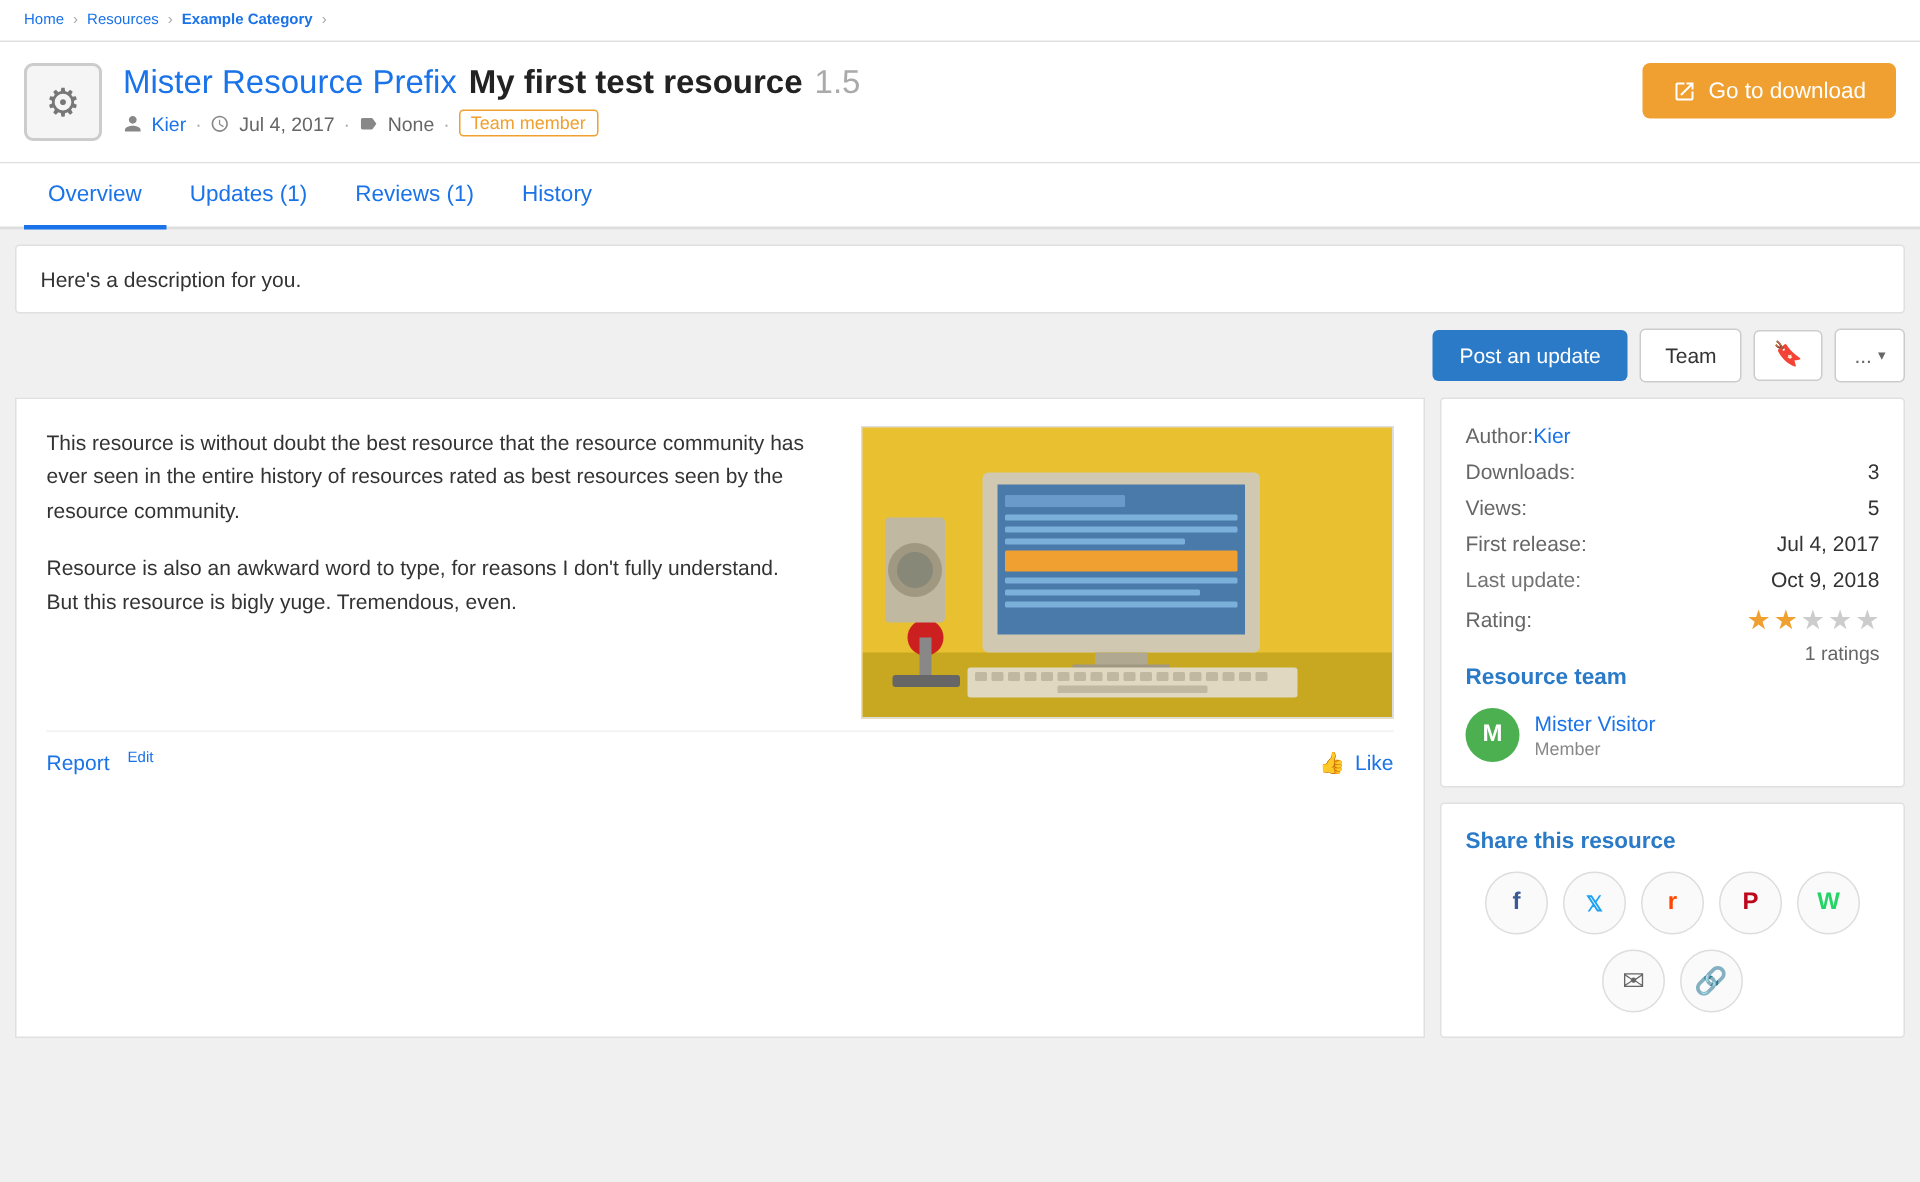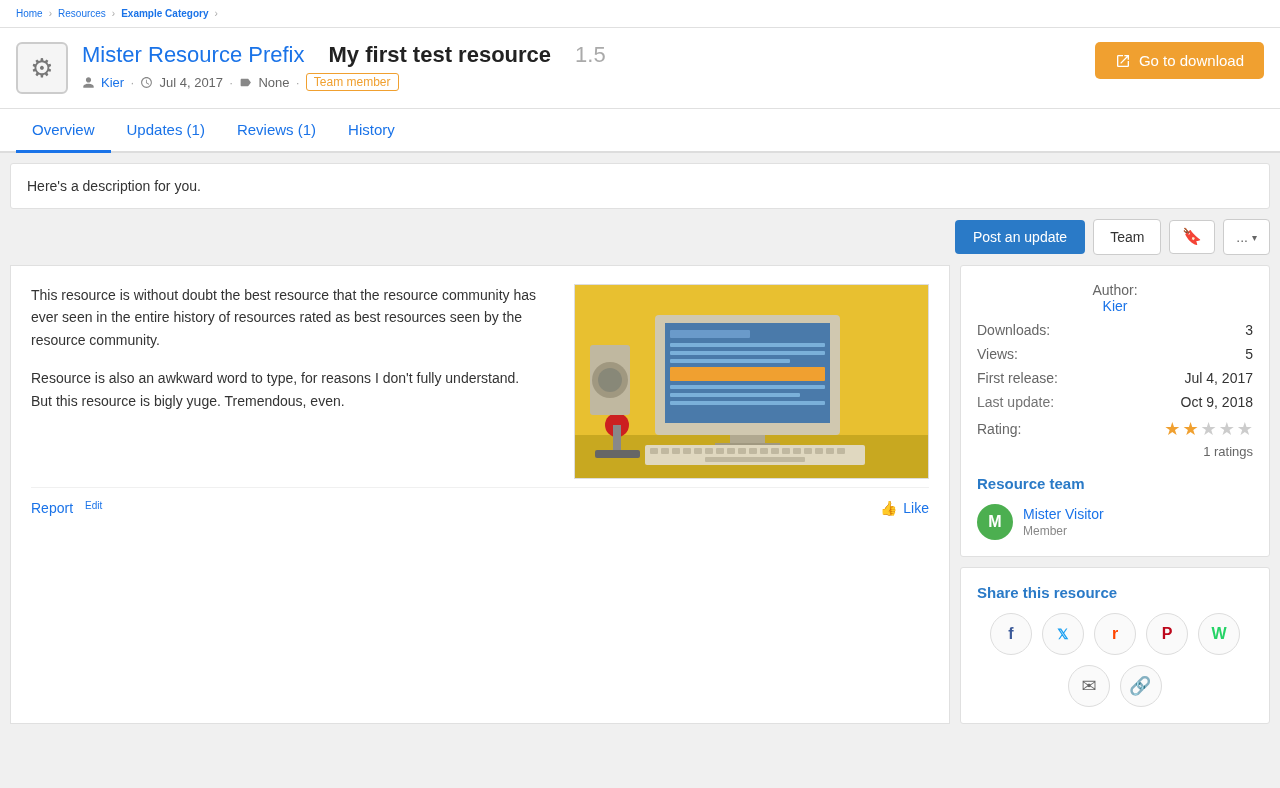--- a/index.html
+++ b/index.html
@@ -16,21 +16,21 @@
   <span style="color:#1a73e8; font-weight:bold;">Example Category</span>
   <span style="color:#aaa;">›</span>
 </div>
 
 <div style="background:#fff; border-bottom:1px solid #e0e0e0; padding:14px 16px; display:flex; align-items:flex-start; justify-content:space-between;">
   <div style="display:flex; align-items:flex-start; gap:14px;">
     <div style="width:52px; height:52px; border:2px solid #ccc; border-radius:6px; display:flex; align-items:center; justify-content:center; flex-shrink:0; background:#f5f5f5;">
       <span style="font-size:26px; color:#777;">⚙</span>
     </div>
     <div>
-      <div style="display:flex; align-items:center; gap:24px; flex-wrap:wrap;">
+      <div style="display:flex; align-items:center; gap:8px; flex-wrap:wrap;">
         <span style="color:#1a73e8; font-size:22px; font-weight:400;">Mister Resource Prefix</span>
         <span style="font-size:22px; font-weight:600; color:#222;">My first test resource</span>
         <span style="font-size:22px; color:#aaa; font-weight:400;">1.5</span>
       </div>
       <div style="display:flex; align-items:center; gap:6px; margin-top:5px; font-size:13px; color:#666;">
         <svg width="13" height="13" viewBox="0 0 24 24" fill="#888">
             <path d="M12 12c2.7 0 4.8-2.1 4.8-4.8S14.7 2.4 12 2.4 7.2 4.5 7.2 7.2 9.3 12 12 12zm0 2.4c-3.2 0-9.6 1.6-9.6 4.8v2.4h19.2v-2.4c0-3.2-6.4-4.8-9.6-4.8z"></path>
           </svg>
         <a style="color:#1a73e8; text-decoration:none;">Kier</a>
         <span style="color:#aaa;">·</span>
@@ -161,21 +161,21 @@
       <div style="color:#1a73e8; cursor:pointer; font-size:14px; display:flex; align-items:center; gap:6px;">
         <span>👍</span>
         <span>Like</span>
       </div>
     </div>
   </div>
 
   <div style="width:320px; flex-shrink:0; padding-left:10px;">
 
     <div style="background:#fff; border:1px solid #e0e0e0; padding:16px; border-radius:3px;">
-      <div style="display:flex; justify-content:flex-start; align-items:center; margin-bottom:8px; font-size:14px;flex-direction:column;">
+      <div style="display:flex; justify-content:flex-start; align-items:center; margin-bottom:8px; font-size:14px;">
         <span style="color:#666;">Author:</span>
         <a style="color:#1a73e8; text-decoration:none;">Kier</a>
       </div>
       <div style="display:flex; justify-content:space-between; align-items:center; margin-bottom:8px; font-size:14px;">
         <span style="color:#666;">Downloads:</span>
         <span style="color:#333;">3</span>
       </div>
       <div style="display:flex; justify-content:space-between; align-items:center; margin-bottom:8px; font-size:14px;">
         <span style="color:#666;">Views:</span>
         <span style="color:#333;">5</span>
@@ -195,21 +195,21 @@
           <span style="font-size:18px; color:#f0a030;">★</span>
           <span style="font-size:18px; color:#ccc;">★</span>
           <span style="font-size:18px; color:#ccc;">★</span>
           <span style="font-size:18px; color:#ccc;">★</span>
         </div>
       </div>
       <div style="text-align:right; font-size:13px; color:#666;">
         <span>1 ratings</span>
       </div>
 
-      <div style="margin-top:16px;">
+      <div style="">
         <div style="color:#2a7ac7; font-size:15px; font-weight:600; margin-bottom:12px;">Resource team</div>
         <div style="display:flex; align-items:center; gap:10px;">
           <div style="width:36px; height:36px; border-radius:50%; background:#4caf50; color:#fff; display:flex; align-items:center; justify-content:center; font-weight:bold; font-size:16px; flex-shrink:0;">
             <span>M</span>
           </div>
           <div>
             <a style="color:#1a73e8; text-decoration:none; font-size:14px; display:block;">Mister Visitor</a>
             <span style="color:#888; font-size:12px;">Member</span>
           </div>
         </div>

